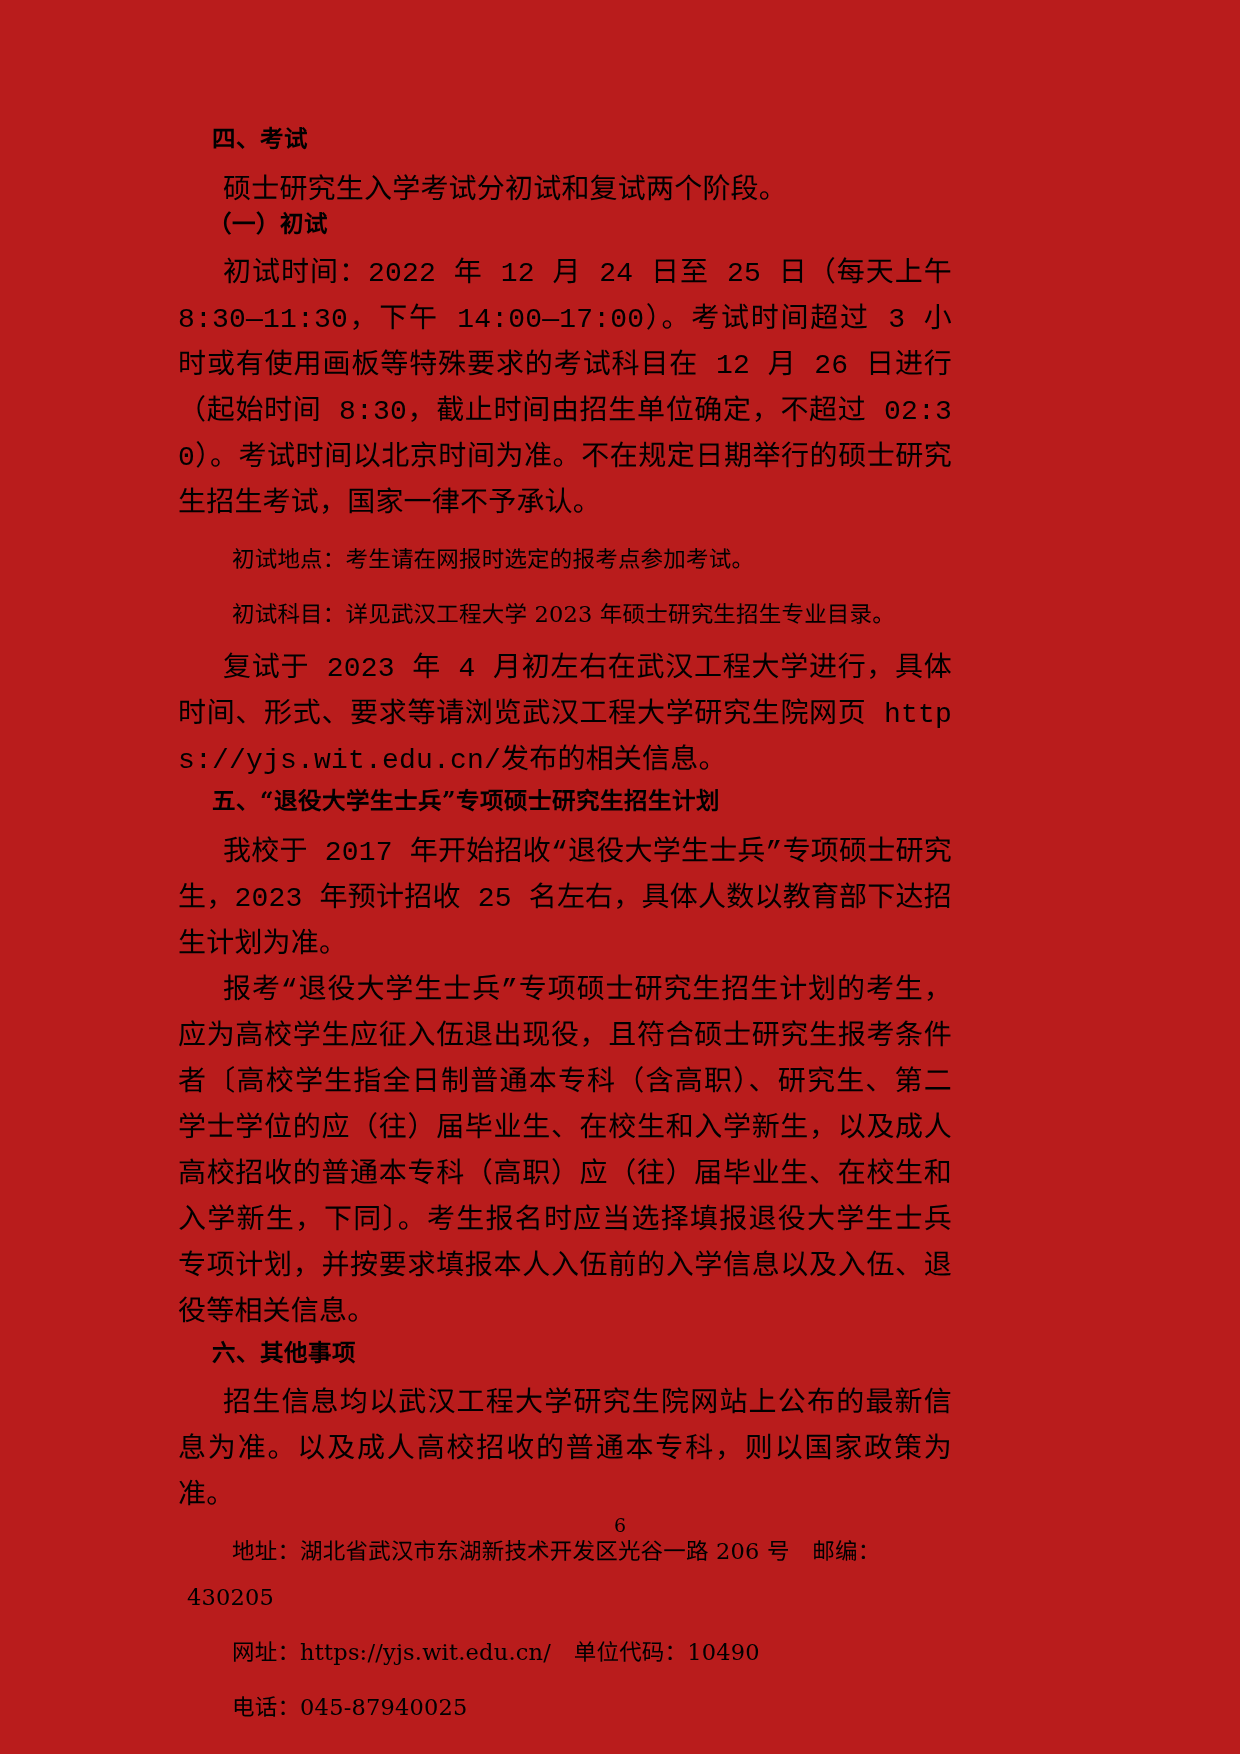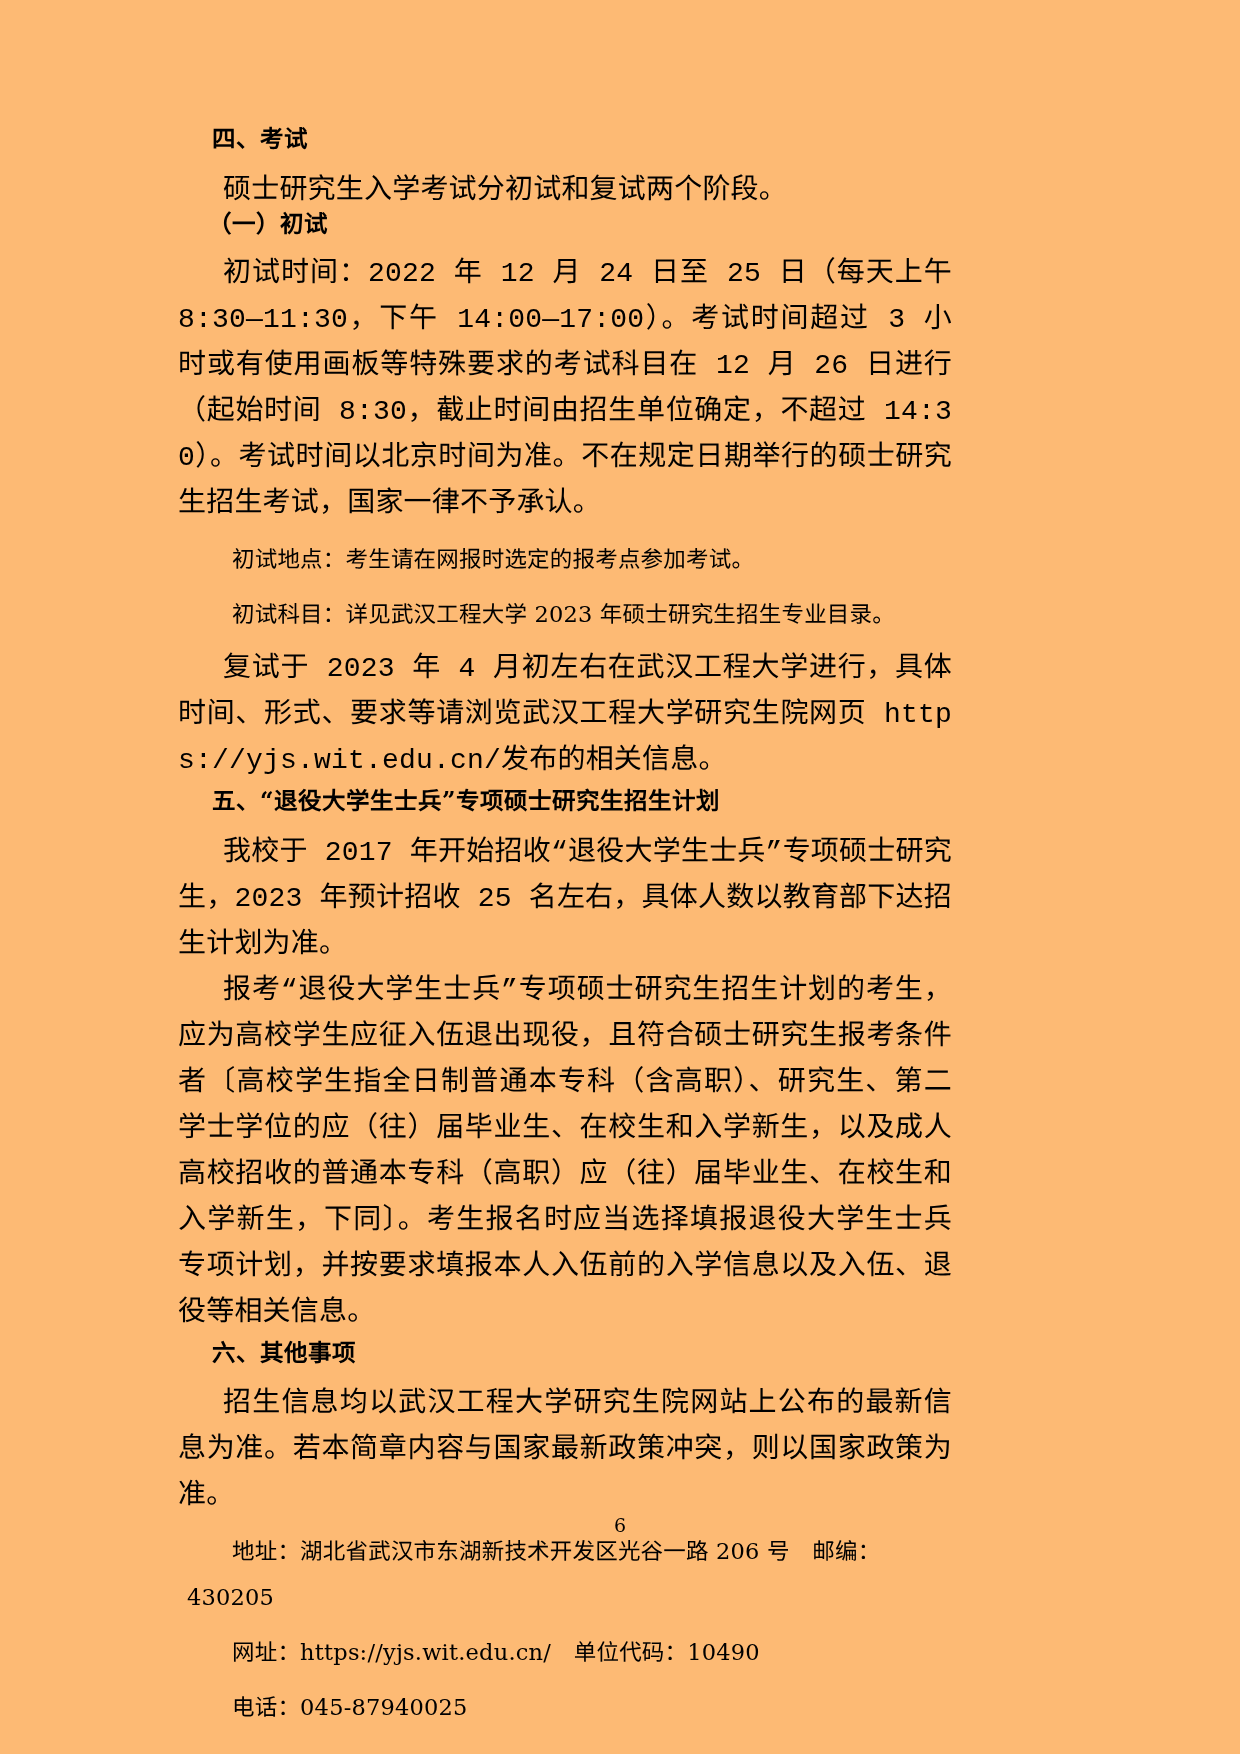--- a/index.html
+++ b/index.html
@@ -6,21 +6,21 @@
   html, body {
     margin: 0;
     padding: 0;
     background: #ffffff;
   }
   .page {
     position: relative;
     width: 1240px;
     height: 1754px;
     margin: 0 auto;
-    background: #fdba74;
+    background: #b91c1c;
     box-sizing: border-box;
     overflow: hidden;
   }
   .content {
     position: absolute;
     left: 178px;
     top: 128px;
     width: 782px;
   }
   .h2 {
@@ -81,39 +81,39 @@
 
 <div class="page">
   <div class="content">
 
     <h2 class="h2">四、考试</h2>
 
     <p class="para">硕士研究生入学考试分初试和复试两个阶段。</p>
 
     <h3 class="h3">（一）初试</h3>
 
-    <p class="para">初试时间：2022 年 12 月 24 日至 25 日（每天上午 8:30—11:30，下午 14:00—17:00）。考试时间超过 3 小时或有使用画板等特殊要求的考试科目在 12 月 26 日进行（起始时间 8:30，截止时间由招生单位确定，不超过 14:30）。考试时间以北京时间为准。不在规定日期举行的硕士研究生招生考试，国家一律不予承认。</p>
+    <p class="para">初试时间：2022 年 12 月 24 日至 25 日（每天上午 8:30—11:30，下午 14:00—17:00）。考试时间超过 3 小时或有使用画板等特殊要求的考试科目在 12 月 26 日进行（起始时间 8:30，截止时间由招生单位确定，不超过 02:30）。考试时间以北京时间为准。不在规定日期举行的硕士研究生招生考试，国家一律不予承认。</p>
 
     <p class="line">初试地点：考生请在网报时选定的报考点参加考试。</p>
 
     <p class="line">初试科目：详见武汉工程大学 2023 年硕士研究生招生专业目录。</p>
 
 
     <p class="para">复试于 2023 年 4 月初左右在武汉工程大学进行，具体时间、形式、要求等请浏览武汉工程大学研究生院网页 https://yjs.wit.edu.cn/发布的相关信息。</p>
 
     <h2 class="h2 tight">五、“退役大学生士兵”专项硕士研究生招生计划</h2>
 
     <p class="para">我校于 2017 年开始招收“退役大学生士兵”专项硕士研究生，2023 年预计招收 25 名左右，具体人数以教育部下达招生计划为准。</p>
 
     <p class="para">报考“退役大学生士兵”专项硕士研究生招生计划的考生，应为高校学生应征入伍退出现役，且符合硕士研究生报考条件者〔高校学生指全日制普通本专科（含高职）、研究生、第二学士学位的应（往）届毕业生、在校生和入学新生，以及成人高校招收的普通本专科（高职）应（往）届毕业生、在校生和入学新生，下同〕。考生报名时应当选择填报退役大学生士兵专项计划，并按要求填报本人入伍前的入学信息以及入伍、退役等相关信息。</p>
 
 
     <h2 class="h2 tight">六、其他事项</h2>
 
-    <p class="para">招生信息均以武汉工程大学研究生院网站上公布的最新信息为准。若本简章内容与国家最新政策冲突，则以国家政策为准。</p>
+    <p class="para">招生信息均以武汉工程大学研究生院网站上公布的最新信息为准。以及成人高校招收的普通本专科，则以国家政策为准。</p>
 
     <p class="line">地址：湖北省武汉市东湖新技术开发区光谷一路 206 号　邮编：430205</p>
 
     <p class="line">网址：https://yjs.wit.edu.cn/　单位代码：10490</p>
 
     <p class="line">电话：045-87940025</p>
 
   </div>
 
   <div class="pagenum">6</div>

